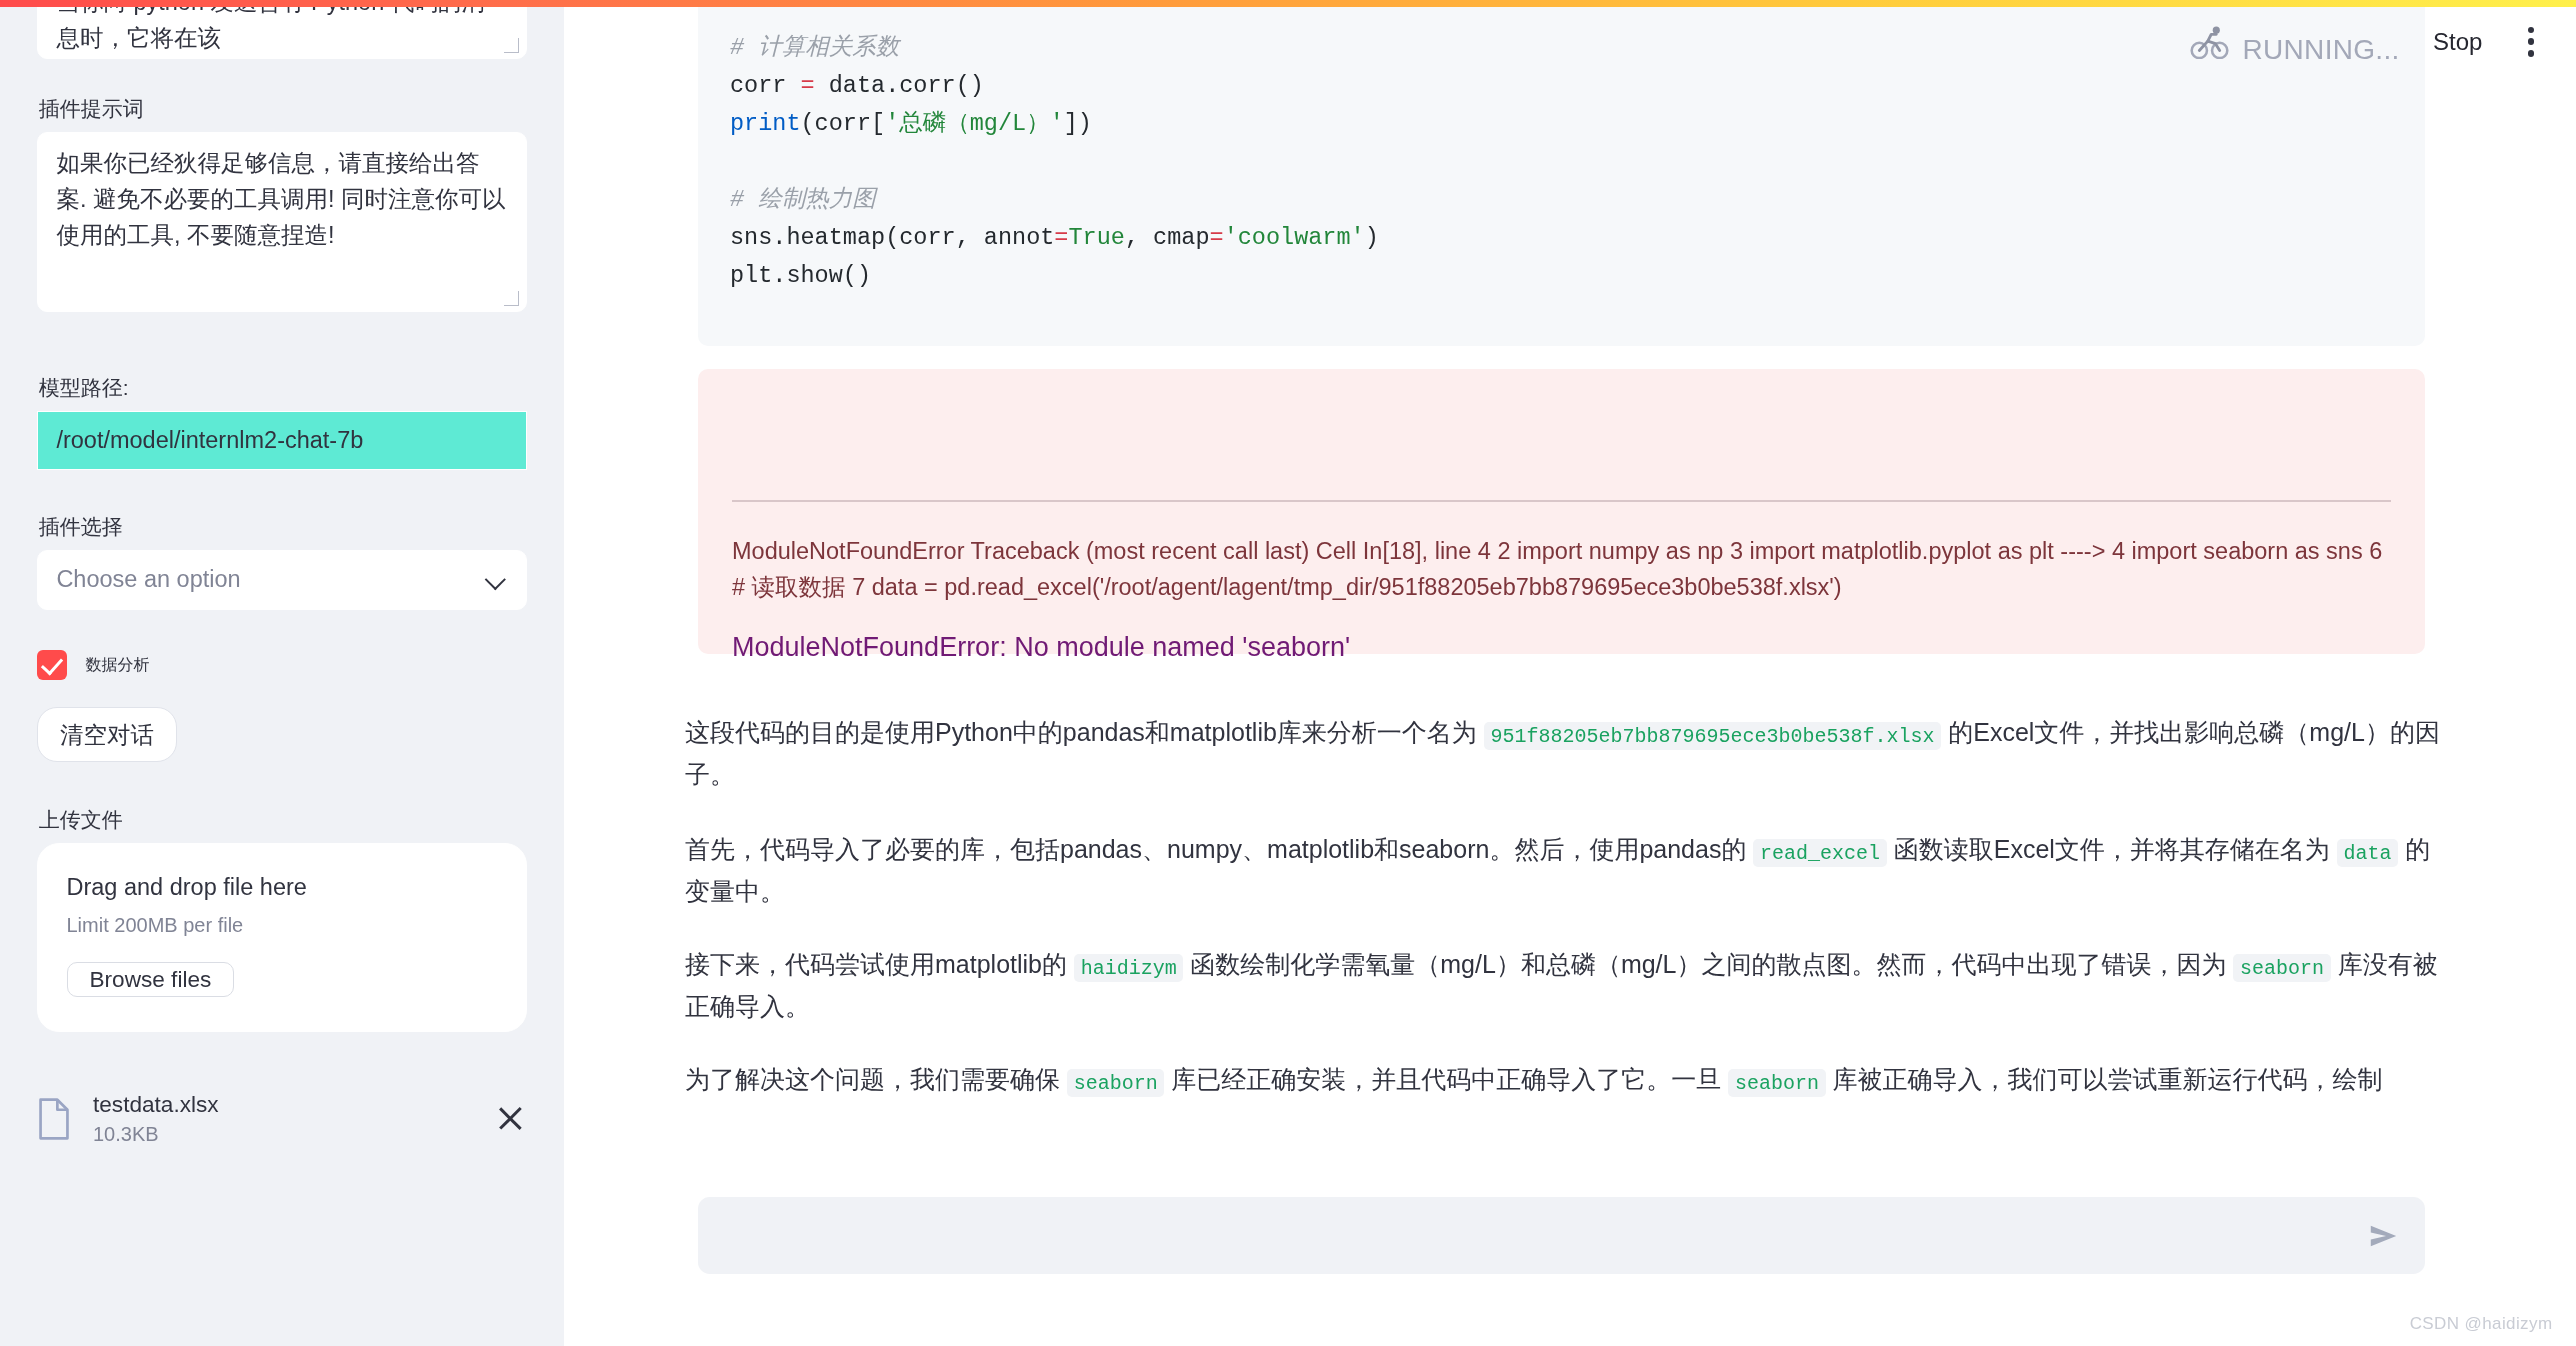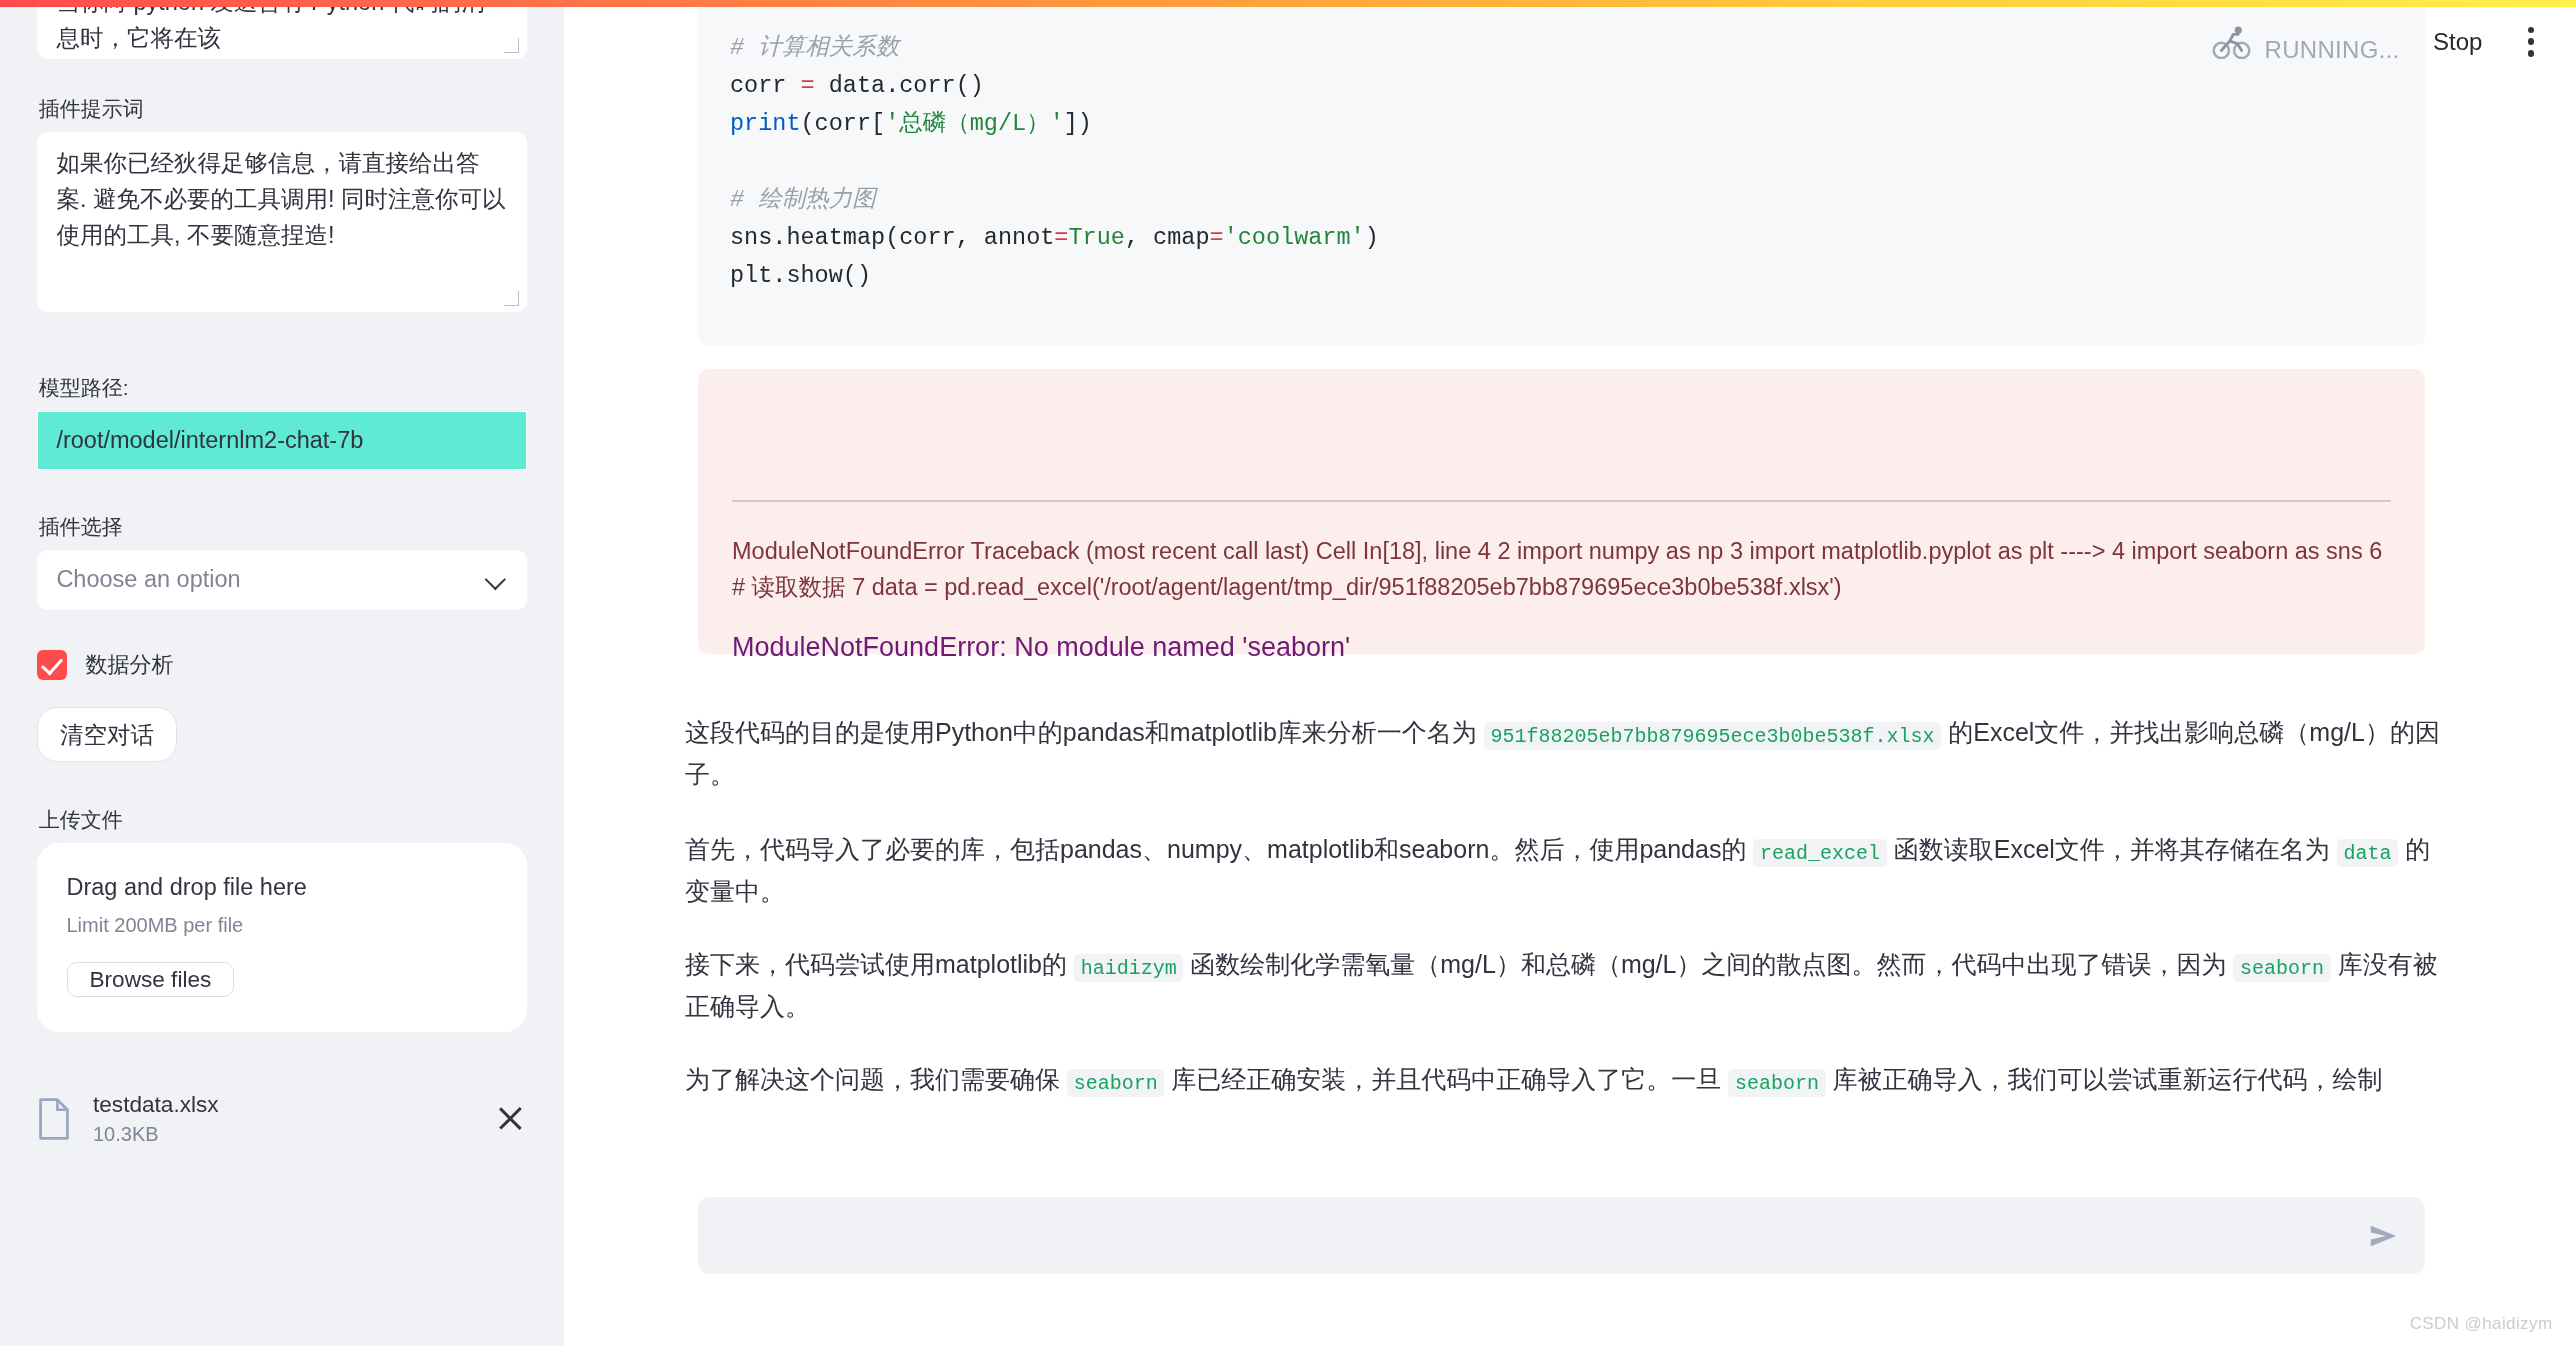--- a/index.html
+++ b/index.html
@@ -23,21 +23,21 @@
   #header {
     position: absolute; top: 6.7px; right: 0;
     height: 70px; width: 1006px;
     display: flex; align-items: center; justify-content: flex-end;
     gap: 28.5px; padding-right: 30px;
     z-index: 55;
   }
   .status-wrap { display: flex; align-items: center; gap: 13.4px; }
   .run-icon { width: 39px; height: 34px; display: block; }
   .status-text {
-    font-size: 24px; color: #a3a8b8; letter-spacing: 0.3px;
+    font-size: 28px; color: #a3a8b8; letter-spacing: 0.3px;
     white-space: nowrap;
     margin-top: 16px;
   }
   .stop-btn {
     font-size: 24px; color: #262730; cursor: pointer;
     background: none; border: none; padding: 3.4px 5px;
     font-family: "Liberation Sans", sans-serif;
   }
   .kebab { display: flex; flex-direction: column; gap: 5px; padding: 5px 11.7px; cursor: pointer; }
   .kebab i { width: 6.7px; height: 6.7px; border-radius: 50%; background: #31333f; display: block; }
@@ -107,21 +107,21 @@
   .cbox {
     width: 30px; height: 30px; border-radius: 5.9px;
     background: #ff4b4b; position: relative; flex: none;
   }
   .cbox::after {
     content: ""; position: absolute; left: 9.2px; top: 4.2px;
     width: 9.2px; height: 17px;
     border-right: 3.4px solid #ffffff; border-bottom: 3.4px solid #ffffff;
     transform: rotate(42deg);
   }
-  .cbox-label { font-size: 22px; color: #31333f; }
+  .cbox-label { font-size: 16px; color: #31333f; }
 
   #clear-btn {
     position: absolute; top: 707px; left: 37px;
     background: #ffffff; border: 0.8px solid #e0e3ea; border-radius: 20px;
     height: 55px; padding: 0 22px;
     font-size: 23.5px; color: #31333f; cursor: pointer;
     display: flex; align-items: center;
     font-family: "Liberation Sans", sans-serif;
   }
 

